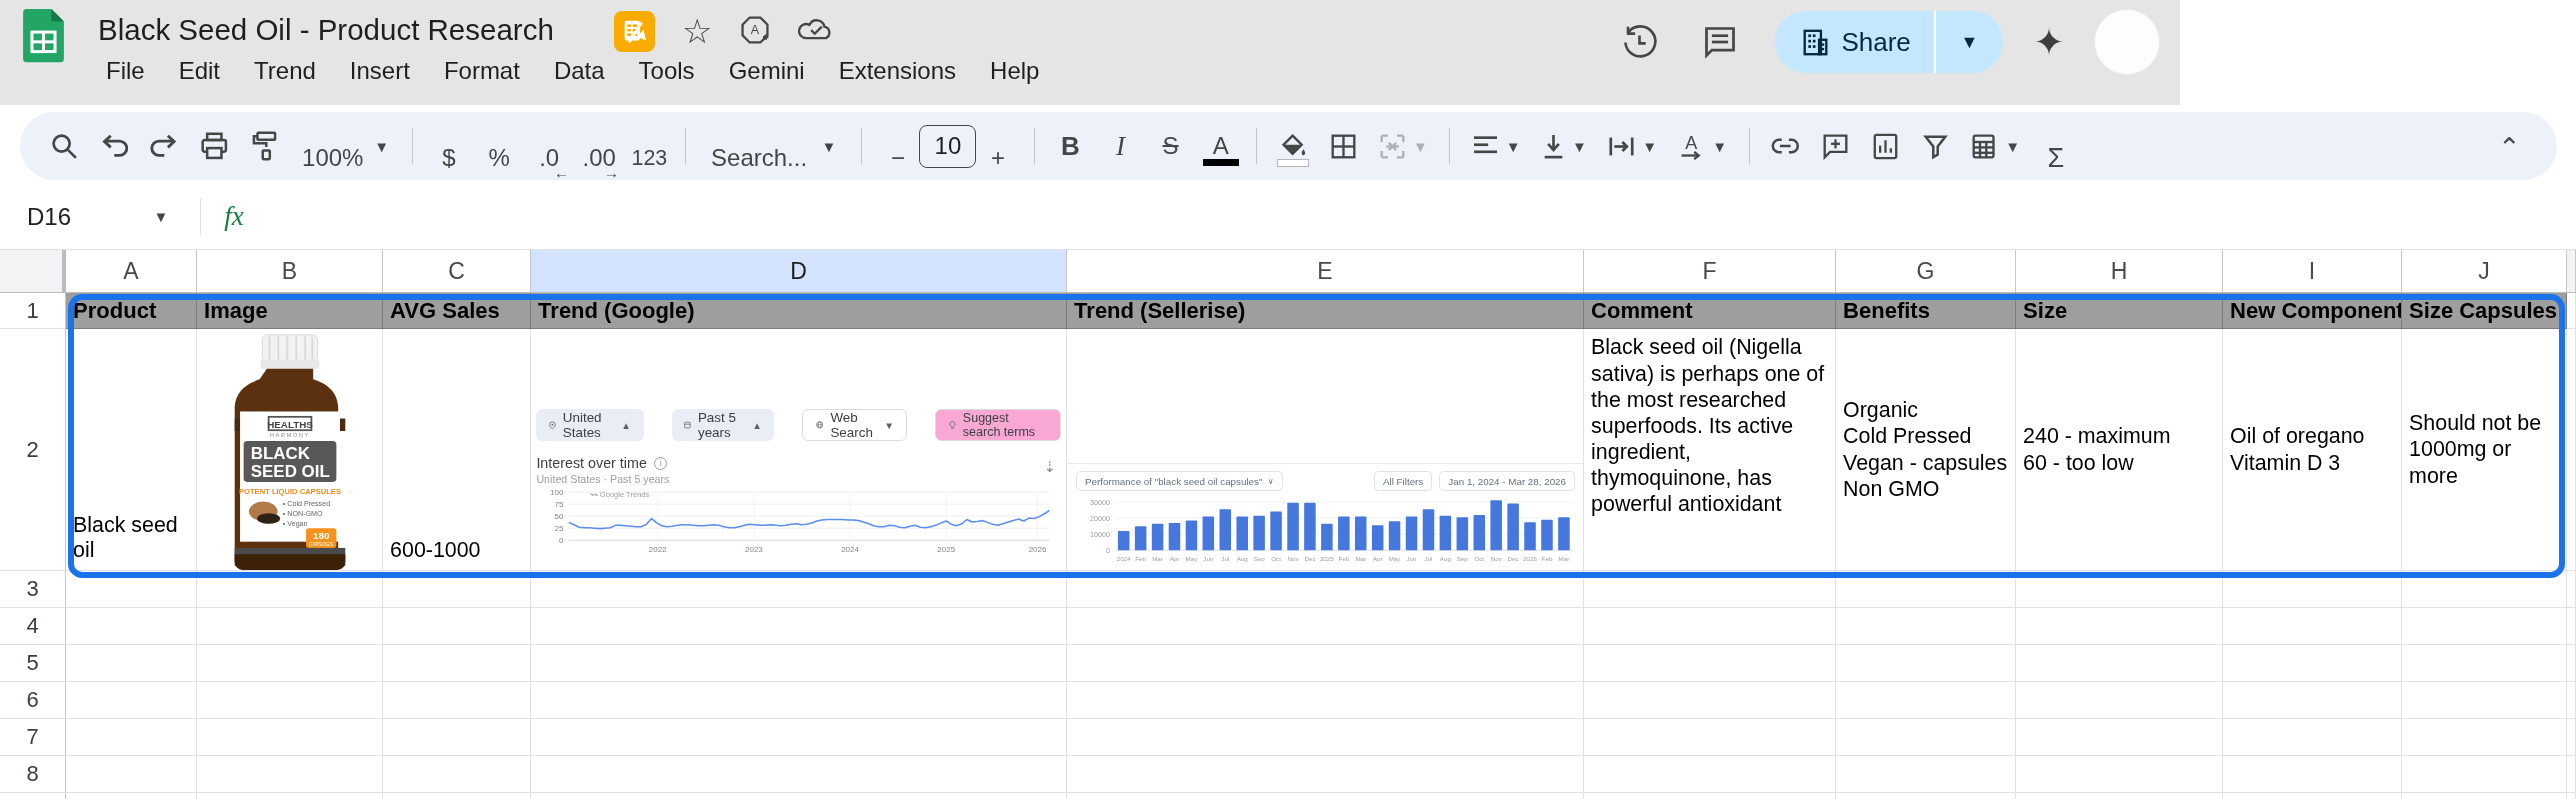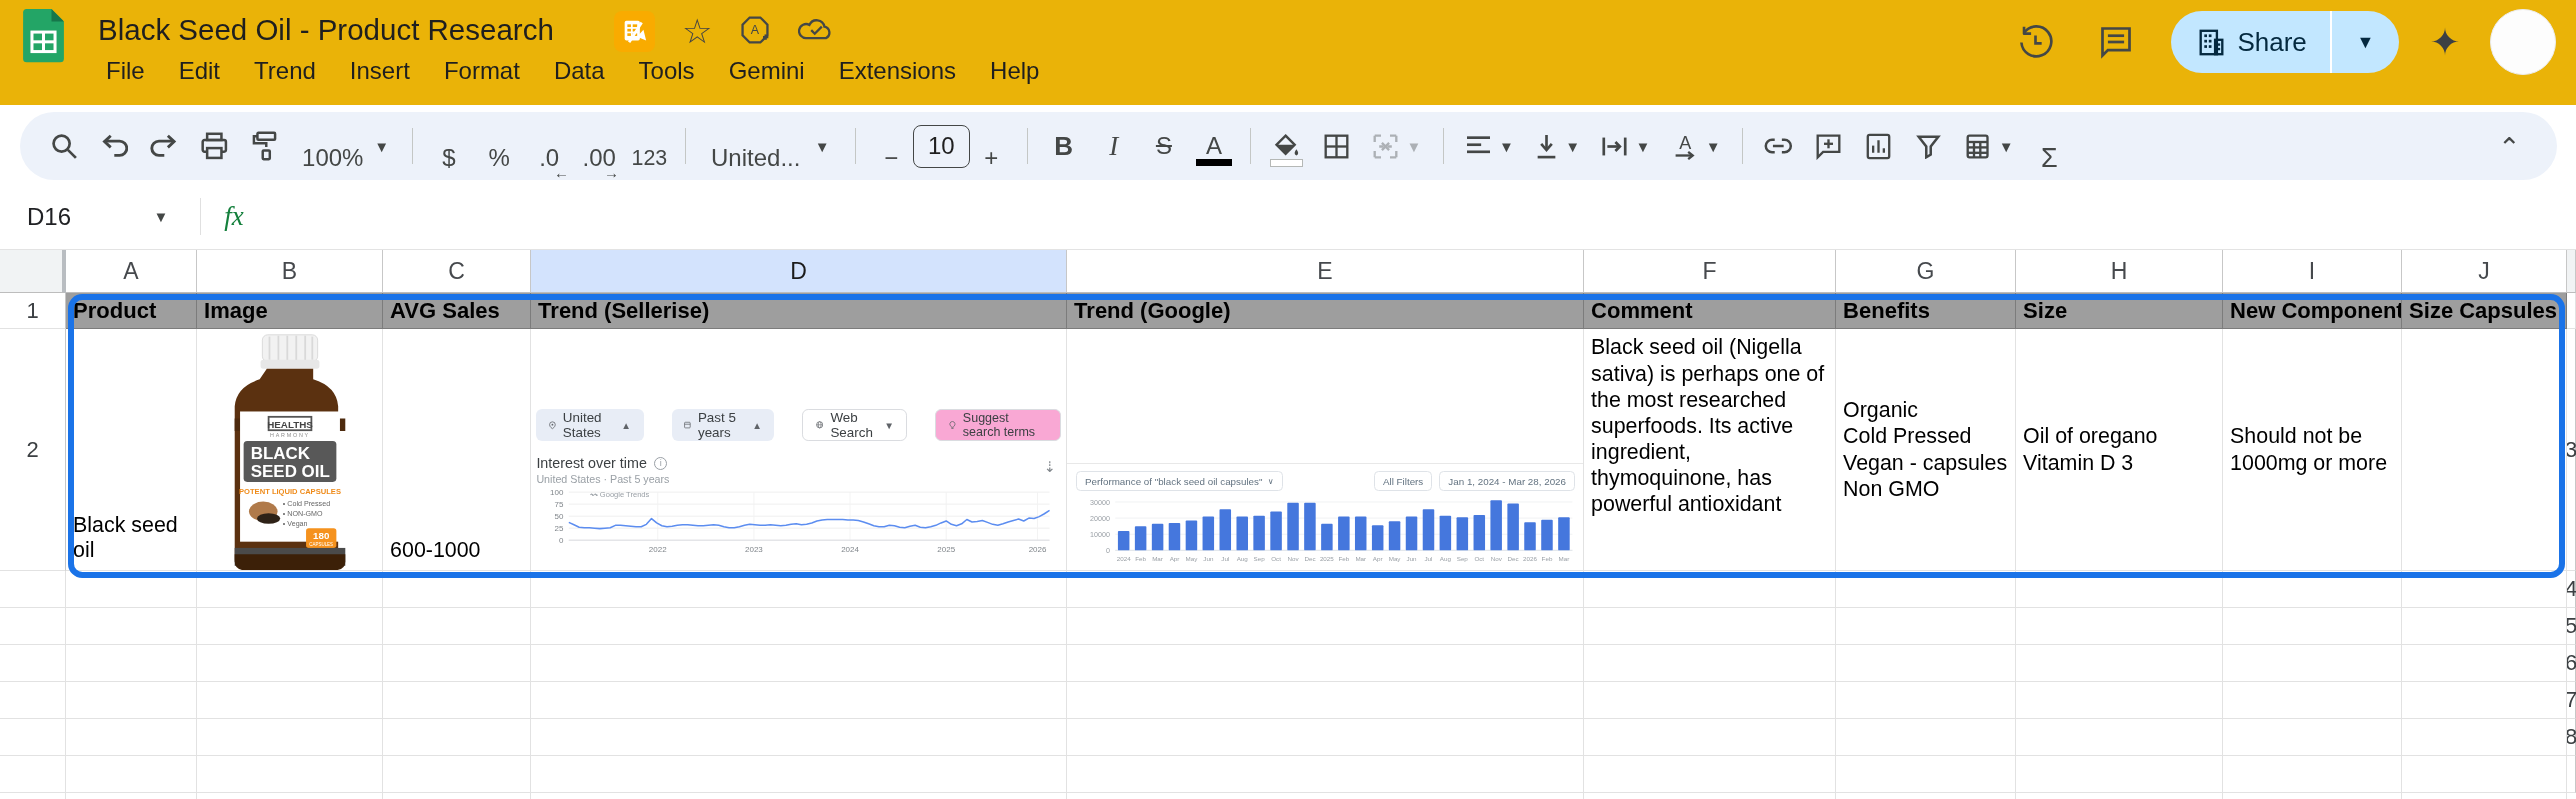--- a/index.html
+++ b/index.html
@@ -1,21 +1,21 @@
 <!DOCTYPE html>
 <html style="font-size:14.3px"><head>
 <meta charset="utf-8">
 <style>
   * { box-sizing: border-box; margin: 0; padding: 0; }
   html,body { width:2576px; height:800px; overflow:hidden; background:#fff;
     font-family:"Liberation Sans","DejaVu Sans",sans-serif; color:#1f1f1f; }
   .page { position:relative; width:2576px; height:800px; }
 
   
-  .tophdr { position:absolute; left:0; top:0; width:2576px; height:105px; background:#eab308; }
+  .tophdr { position:absolute; left:0; top:0; width:2180px; height:105px; background:#e5e5e5; }
   .logo { position:absolute; left:23px; top:9px; }
   .doc-title { position:absolute; left:98px; top:12.5px; font-size:29.5px; color:#1f1f1f; white-space:nowrap; }
   .title-icons { position:absolute; left:614px; top:10.7px; display:flex; align-items:center; gap:27px; }
   .macro-chip { width:41px; height:41px; border-radius:8px; background:#f9ab00; display:flex; align-items:center; justify-content:center; }
   .star-glyph { font-size:34px; color:#444; line-height:1; }
   .menubar { position:absolute; left:89px; top:52px; display:flex; }
   .menu-item { font-size:24px; color:#1f1f1f; padding:5.4px 17px; border-radius:7.1px; cursor:default; }
   .hdr-right { position:absolute; right:19.6px; top:9px; display:flex; align-items:center; gap:30px; }
   .icon-btn { width:50px; height:50px; display:flex; align-items:center; justify-content:center; border-radius:50%; }
   .share-pill { display:flex; align-items:center; background:#c2e7ff; border-radius:32px; height:62px; overflow:hidden; }
@@ -258,21 +258,21 @@
       <span>.0</span>
         <span class="mini-arrow">←</span>
     </div>
     <div class="tb tb-txt">
       <span>.00</span>
         <span class="mini-arrow">→</span>
     </div>
     <div class="tb tb-txt" style="font-size:21.4px">123</div>
     <div class="tb-sep"></div>
     <div class="tb font-box">
-      <span class="tb-txt">United...</span>
+      <span class="tb-txt">Search...</span>
       <span class="caret">▼</span>
     </div>
     <div class="tb-sep"></div>
     <div class="tb tb-txt">−</div>
     <div class="size-box">10</div>
     <div class="tb tb-txt">+</div>
     <div class="tb-sep"></div>
     <div class="tb b-bold">B</div>
     <div class="tb b-italic">I</div>
     <div class="tb b-strike">S</div>
@@ -397,22 +397,22 @@
     <div class="colhead">G</div>
     <div class="colhead">H</div>
     <div class="colhead">I</div>
     <div class="colhead">J</div>
     <div class="colhead" style="background:#f1f3f4"></div>
 
     <div class="rowhead">1</div>
     <div class="hcell">Product</div>
     <div class="hcell">Image</div>
     <div class="hcell">AVG Sales</div>
+    <div class="hcell">Trend (Google)</div>
     <div class="hcell">Trend (Sellerise)</div>
-    <div class="hcell">Trend (Google)</div>
     <div class="hcell">Comment</div>
     <div class="hcell">Benefits</div>
     <div class="hcell">Size</div>
     <div class="hcell">New Components</div>
     <div class="hcell">Size Capsules</div>
     <div class="cell"></div>
 
     <div class="rowhead">2</div>
     <div class="cell v-bottom">Black seed oil</div>
     <div class="cell">
@@ -602,20 +602,22 @@
             <text x="556.5" y="74" text-anchor="middle" font-size="7" fill="#9aa0a6">Mar</text>
           </svg>
       </div>
     </div>
 
     <div class="cell v-top">Black seed oil (Nigella sativa) is perhaps one of the most researched superfoods. Its active ingredient, thymoquinone, has powerful antioxidant</div>
     <div class="cell v-center preline">Organic
 Cold Pressed
 Vegan - capsules
 Non GMO</div>
+    <div class="cell v-center preline">240 - maximum
+60 - too low</div>
     <div class="cell v-center preline">Oil of oregano
 Vitamin D 3</div>
     <div class="cell v-center">Should not be 1000mg or more</div>
     <div class="cell"></div>
 
   <div class="rowhead">3</div>
       <div class="cell"></div>
       <div class="cell"></div>
       <div class="cell"></div>
       <div class="cell"></div>

